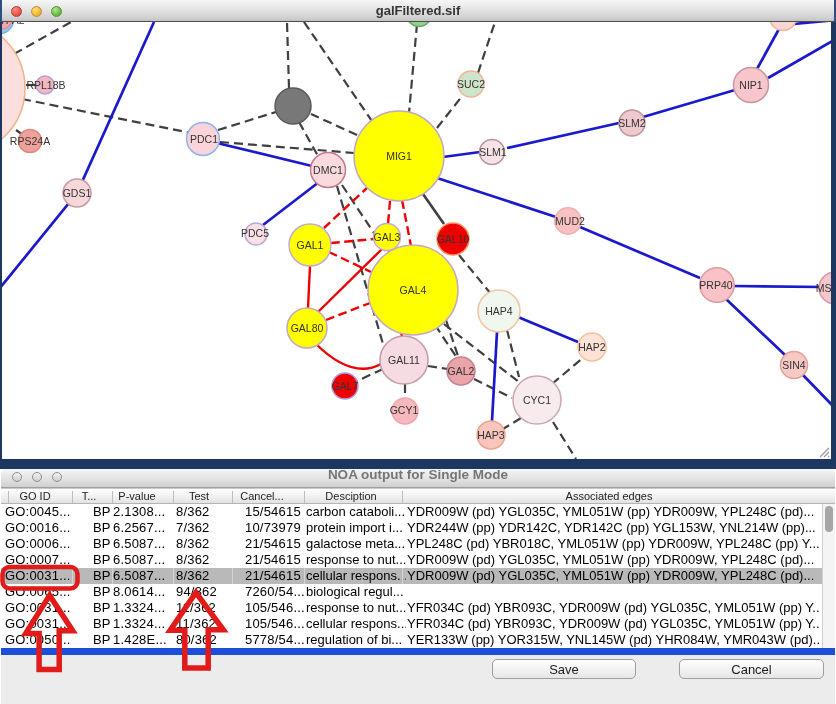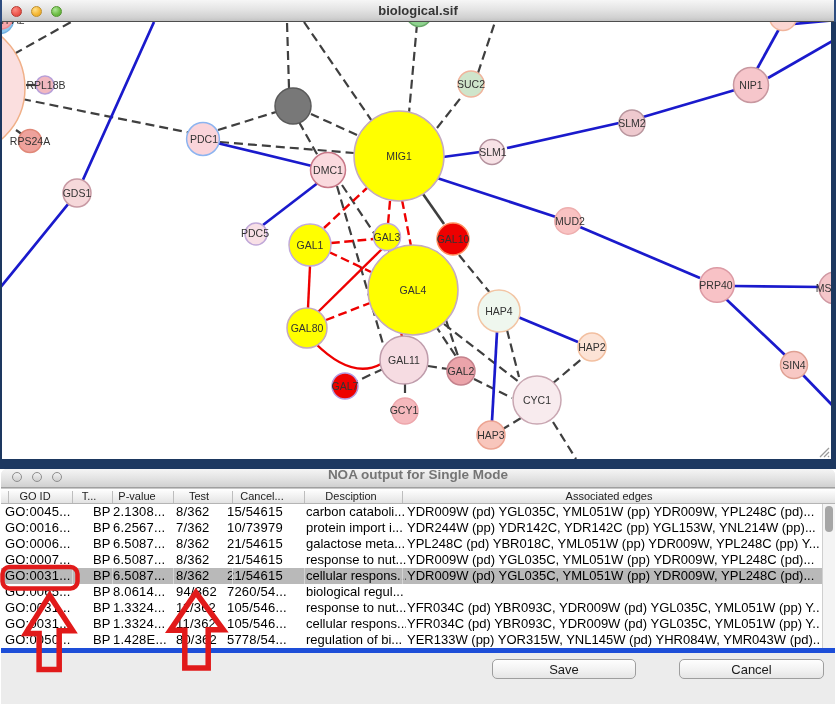--- a/index.html
+++ b/index.html
@@ -27,25 +27,25 @@
   font-size:13.5px;font-weight:bold;color:#757575;}
 .gl{position:absolute;top:3px;width:10px;height:10px;border-radius:50%;box-sizing:border-box;
   background:linear-gradient(#f2f2f2,#cfcfcf);border:1px solid #8e8e8e;}
 
 #thead{position:absolute;left:0;top:19px;width:834px;height:16px;
   background:linear-gradient(#ffffff,#ececec 70%,#e2e2e2);
   border-top:1px solid #c8c8c8;border-bottom:1px solid #b4b4b4;box-sizing:border-box;
   font-size:11px;color:#1d1d1d;}
 #thead span{position:absolute;top:1px;transform:translateX(-50%);white-space:nowrap;}
 .hsep{position:absolute;top:2px;height:12px;width:1px;background:#bdbdbd;}
-#tbody{position:absolute;left:0;top:35px;width:834px;height:144px;background:#ffffff;border-bottom:5px solid #1d4ed8;box-sizing:content-box;
+#tbody{position:absolute;left:0;top:35px;width:834px;height:144px;background:#ffffff;border-bottom:7px solid #1d4ed8;box-sizing:content-box;
   font-size:13px;color:#000;}
 .row{position:absolute;left:0;width:822px;height:16px;white-space:nowrap;overflow:hidden;}
 .row span{position:absolute;top:0;line-height:16px;white-space:nowrap;}
-.c0{left:4px;letter-spacing:0.2px;} .c1{left:92px;} .c2{left:112px;letter-spacing:0.2px;} .c3{left:175px;letter-spacing:0.2px;} .c4{left:226px;letter-spacing:0.2px;} .c5{left:305px;width:100px;overflow:hidden;} .c6{left:406px;width:412px;overflow:hidden;}
+.c0{left:4px;letter-spacing:0.2px;} .c1{left:92px;} .c2{left:112px;letter-spacing:0.2px;} .c3{left:175px;letter-spacing:0.2px;} .c4{left:244px;letter-spacing:0.2px;} .c5{left:305px;width:100px;overflow:hidden;} .c6{left:406px;width:412px;overflow:hidden;}
 #selrow{background:#b9b9b9;}
 .vsep{position:absolute;top:0;height:16px;width:1px;background:#d4d4d4;}
 
 #sbar{position:absolute;left:821px;top:35px;width:13px;height:144px;background:#f4f4f4;border-left:1px solid #cfcfcf;box-sizing:border-box;}
 #sthumb{position:absolute;left:2px;top:2px;width:8px;height:26px;border-radius:5px;background:#a6a6a6;}
 
 .btn{position:absolute;top:190px;height:20px;line-height:19px;text-align:center;
   background:linear-gradient(#fefefe,#f2f2f2 55%,#e5e5e5);
   border:1px solid #9e9e9e;border-radius:5px;box-sizing:border-box;
   font-size:13px;color:#1a1a1a;}
@@ -200,21 +200,21 @@
       <line x1="820" y1="457" x2="829" y2="448"></line>
       <line x1="824" y1="457" x2="829" y2="452"></line>
       <line x1="828" y1="457" x2="829" y2="456"></line>
     </g>
   </svg>
 
   <div id="net-title">
     <div class="tl" id="tl-r"></div>
       <div class="tl" id="tl-y"></div>
       <div class="tl" id="tl-g"></div>
-    <div class="t">biological.sif</div>
+    <div class="t">galFiltered.sif</div>
     <div style="position:absolute;left:0;top:0;width:2px;height:22px;background:#2e4d80"></div>
     <div style="position:absolute;right:0;top:0;width:2px;height:22px;background:#2e4d80"></div>
   </div>
 
   <div id="navy-strip"></div>
 
   <div id="noa-win">
     <div id="noa-title">
       <div class="gl" style="left:11px"></div>
         <div class="gl" style="left:31px"></div>

